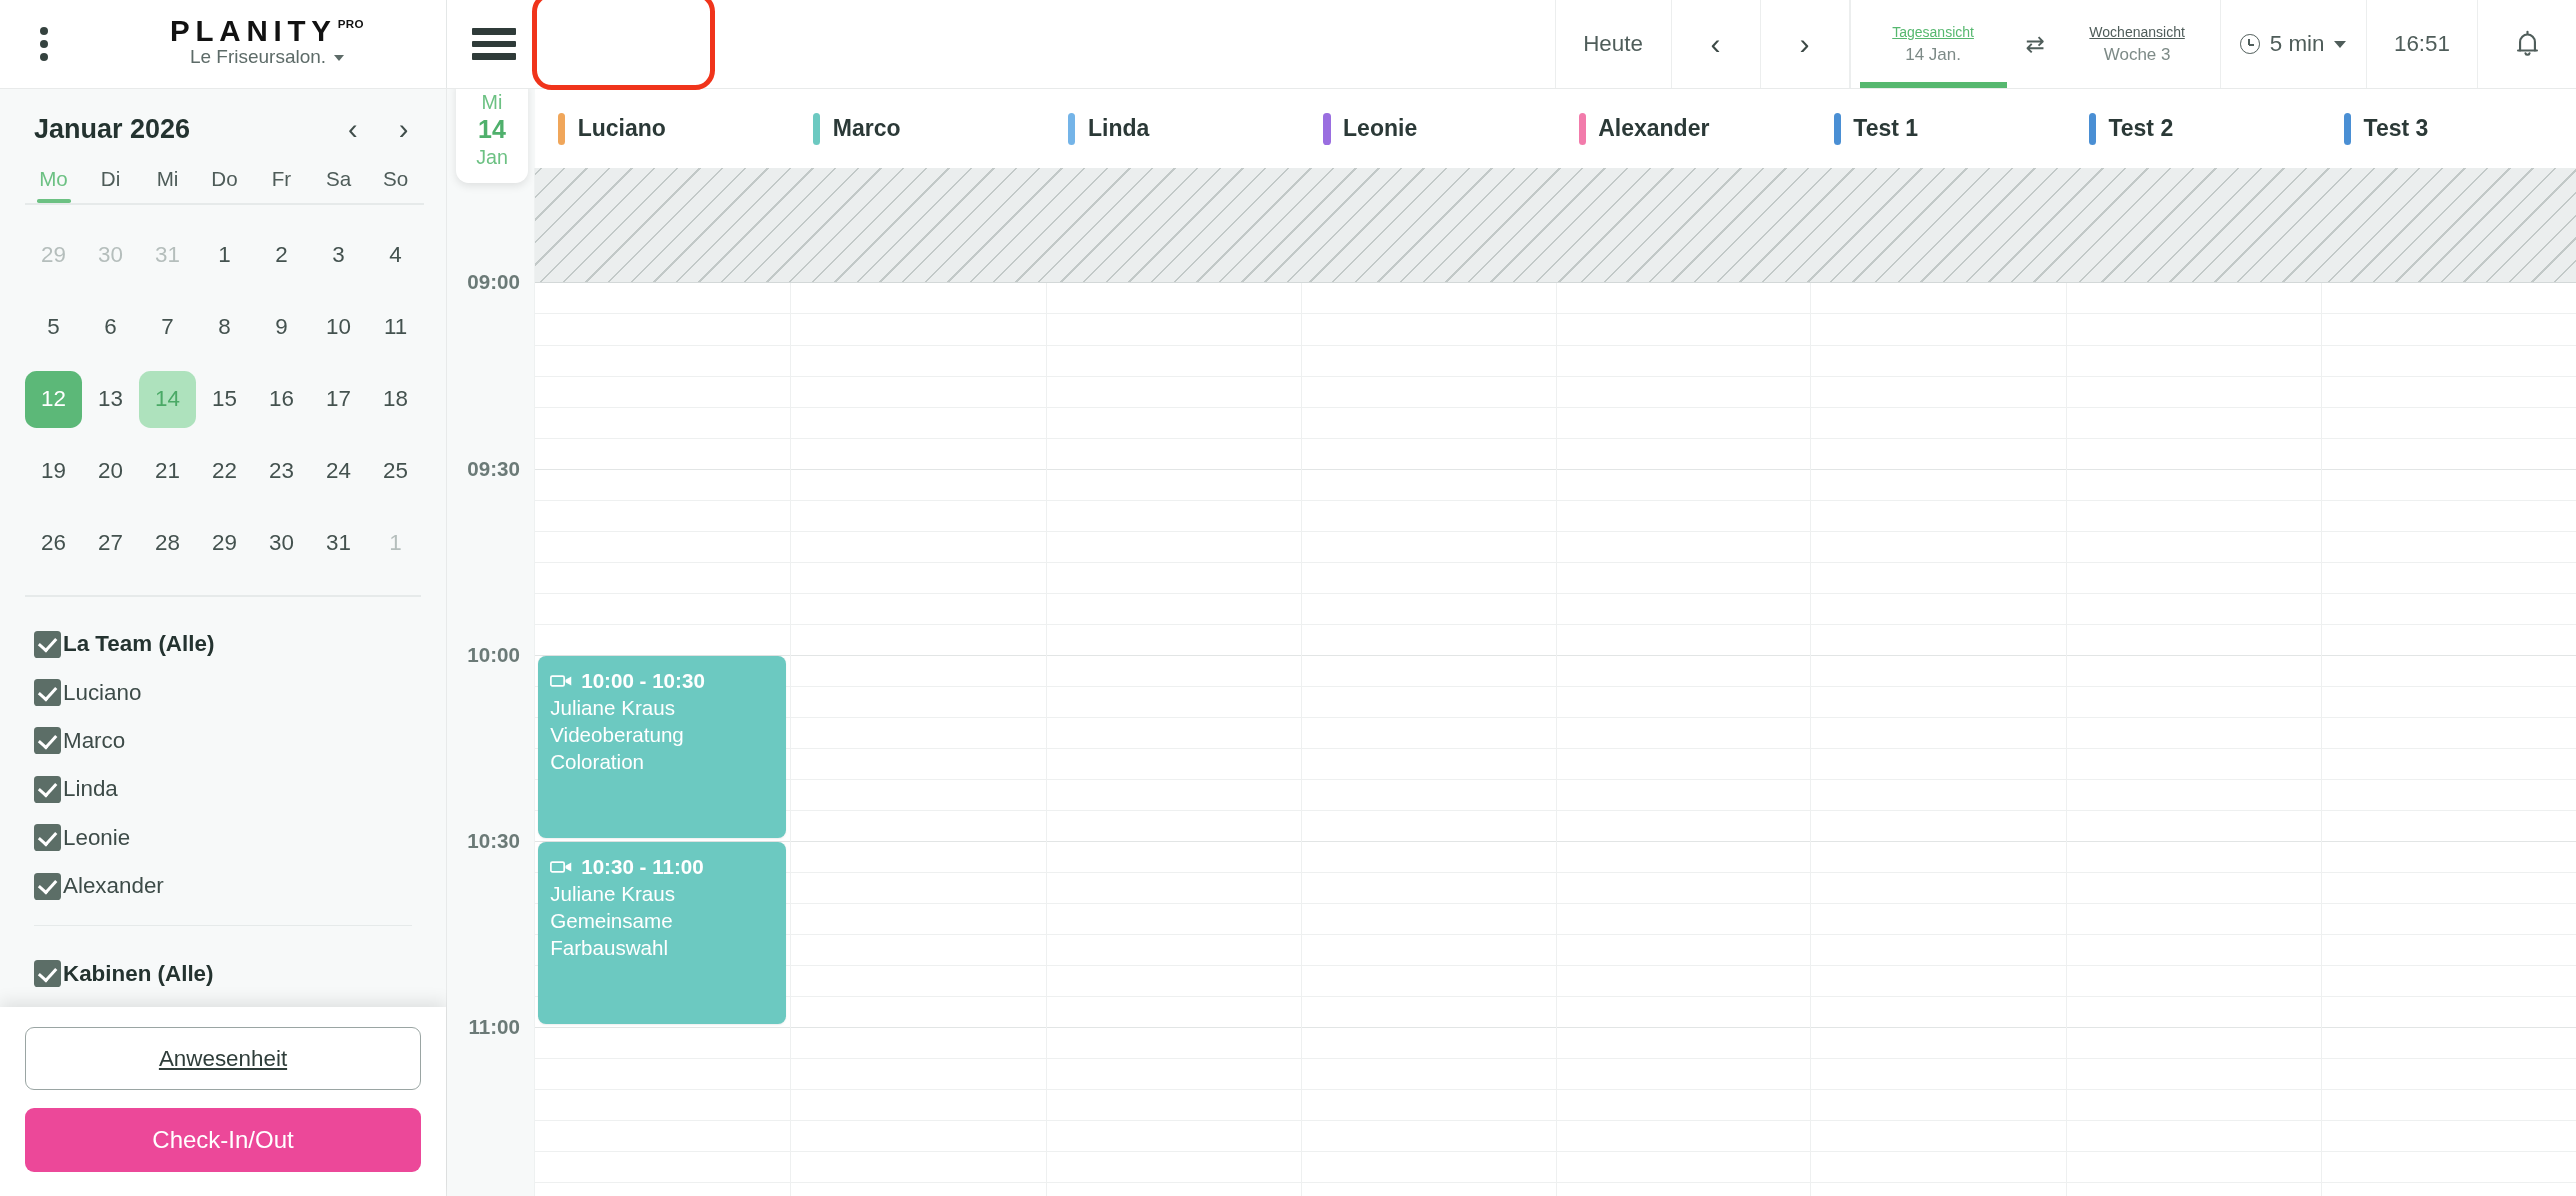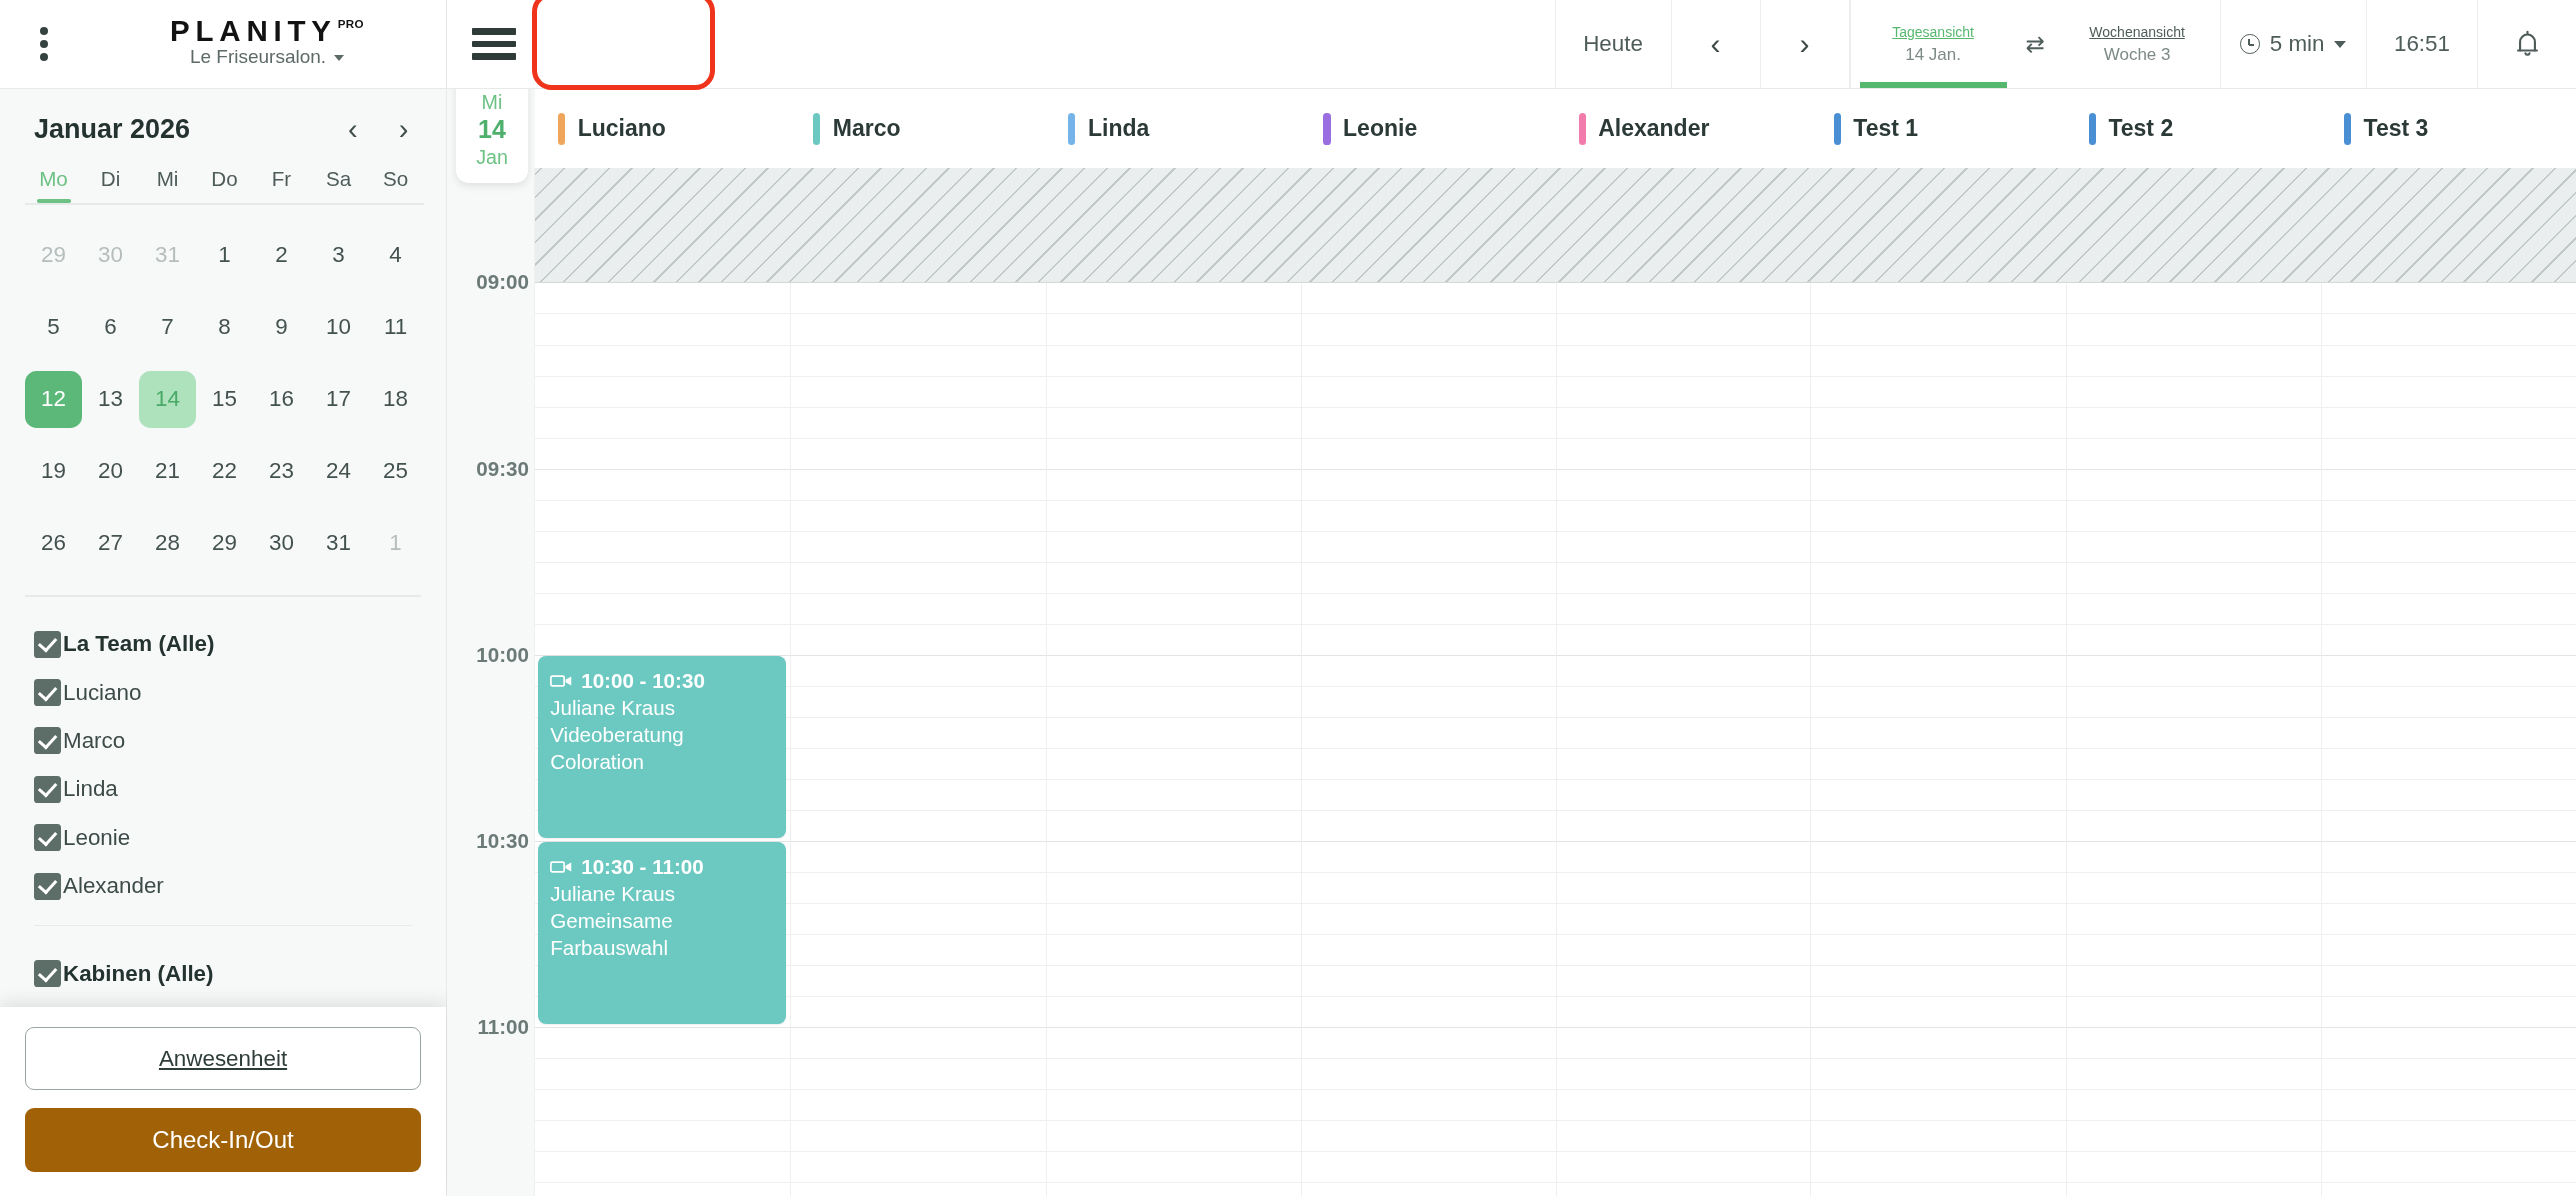--- a/index.html
+++ b/index.html
@@ -206,21 +206,21 @@
     box-shadow: 0 -5.4px 16px rgba(0,0,0,0.10);
     display: flex; flex-direction: column; gap: 18px;
   }
   .btn-outline {
     height: 63px; border: 1.8px solid #9aa5a3; border-radius: 9px;
     background: #fff; color: #2f3d3a; font-size: 22.4px;
     display: flex; align-items: center; justify-content: center; cursor: pointer; text-decoration: underline;
   }
   .btn-green {
     height: 64px; border: none; border-radius: 9px;
-    background: #a16207; color: #fff; font-size: 24px;
+    background: #ec4899; color: #fff; font-size: 24px;
     display: flex; align-items: center; justify-content: center; cursor: pointer;
   }
 
   
   .cal { flex: 1; display: flex; flex-direction: column; min-width: 0; background: #fff; }
 
   .cal-head {
     height: 79px; min-height: 79px; display: flex; align-items: stretch;
     background: #fff; position: relative; z-index: 10;
   }
@@ -248,21 +248,21 @@
   }
   .res-bar { width: 7.2px; height: 32px; border-radius: 3.6px; }
   .res-name { font-size: 23px; font-weight: 700; color: #2b3937; white-space: nowrap; }
 
   .cal-body { flex: 1; display: flex; min-height: 0; position: relative; overflow: hidden; }
   .gutter {
     width: 88px; min-width: 88px; background: #f7f9f9;
     position: relative; border-right: 0.9px solid #eef1f1;
   }
   .tlabel {
-    position: absolute; right: 5px;
+    position: absolute; right: 14px;
     font-size: 20.6px; font-weight: 700; color: #6b7a77;
     transform: translateY(-50%); white-space: nowrap;
   }
 
   .grid-area { flex: 1; position: relative; min-width: 0; background: #fff; }
   .hline { position: absolute; left: 0; right: 0; height: 0.9px; background: #eef0f0; }
   .hline.major { background: #e2e5e5; }
   .vline { position: absolute; top: 0; bottom: 0; width: 0.9px; background: #eef0f0; }
 
   .closed-band {

